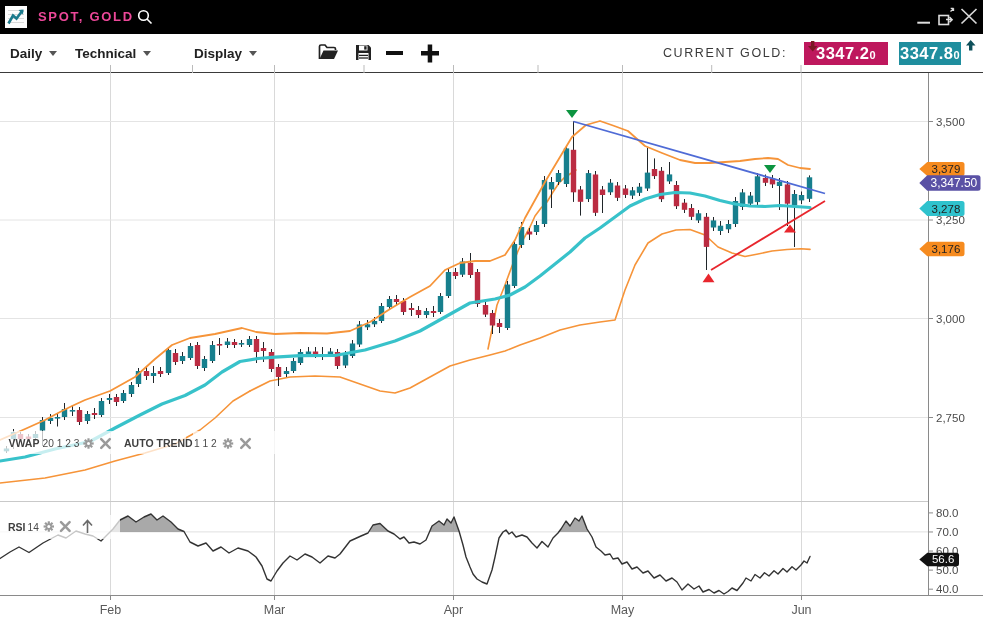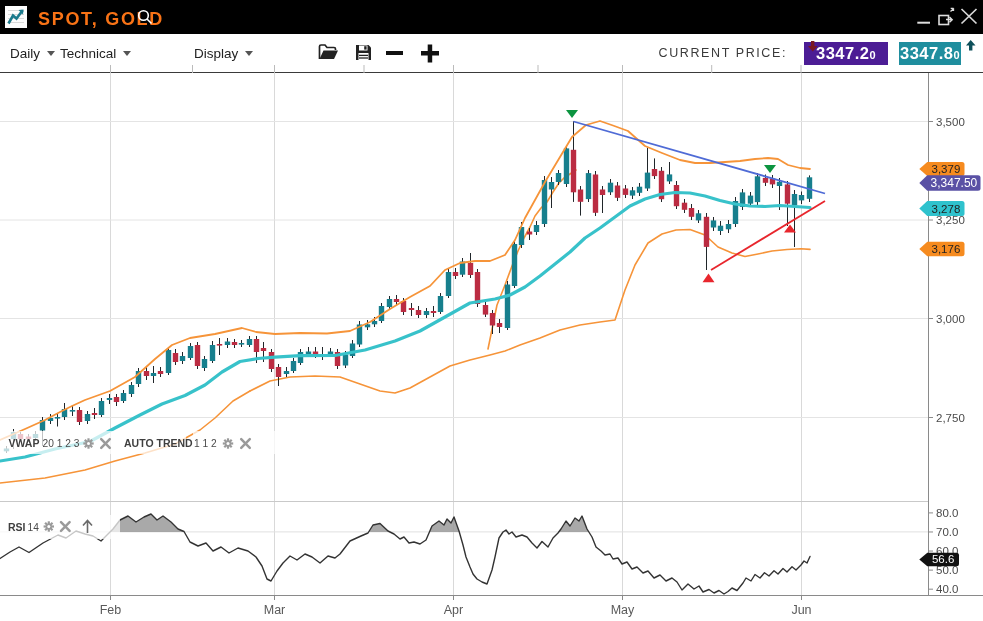--- a/index.html
+++ b/index.html
@@ -1,20 +1,20 @@
 <!DOCTYPE html>
 <html><head><meta charset="utf-8"><title>SPOT, GOLD</title>
 <style>
 html,body{margin:0;padding:0;width:983px;height:621px;overflow:hidden;background:#fff;
 font-family:"Liberation Sans",sans-serif;}
 #topbar{position:absolute;left:0;top:0;width:983px;height:34px;background:#000;}
 #toolbar{position:absolute;left:0;top:34px;width:983px;height:38px;background:#fff;border-bottom:1px solid #3a3a3a;}
-.menu{position:absolute;top:12px;font-size:13.5px;font-weight:normal;color:#222;}
+.menu{position:absolute;top:12px;font-size:13.5px;font-weight:bold;color:#222;}
 .tri{display:inline-block;width:0;height:0;border-left:4.5px solid transparent;border-right:4.5px solid transparent;border-top:5.5px solid #555;margin-left:7px;vertical-align:2px;}
-#title{position:absolute;left:38px;top:9px;color:#f97316;font-size:18px;font-weight:bold;letter-spacing:1.7px;}
+#title{position:absolute;left:38px;top:9px;color:#ec4899;font-size:13px;font-weight:bold;letter-spacing:1.7px;}
 #cprice{position:absolute;right:196px;top:12px;font-size:12.5px;color:#3a3a3a;letter-spacing:1.6px;}
 .pbox{position:absolute;top:8px;height:23px;color:#fff;font-weight:bold;font-size:16.5px;text-align:center;line-height:23px;letter-spacing:0.5px;}
 .pip{font-size:11px;}
 </style></head>
 <body>
 <div id="topbar">
  <svg width="22" height="22" style="position:absolute;left:5px;top:6px;">
   <rect x="0" y="0" width="22" height="22" fill="#fdfdfd"></rect>
   <line x1="3" y1="4.5" x2="19" y2="4.5" stroke="#d9d9d9" stroke-width="1"></line>
   <line x1="3" y1="8.5" x2="19" y2="8.5" stroke="#d9d9d9" stroke-width="1"></line>
@@ -32,42 +32,42 @@
   <line x1="12.3" y1="17.7" x2="25" y2="17.7" stroke="#dedede" stroke-width="2"></line>
   <rect x="34" y="10.5" width="9.5" height="9" fill="none" stroke="#dedede" stroke-width="1.6"></rect>
   <path d="M 41 14.5 L 47 14.5 M 44.5 12 L 47.2 14.7 L 44.5 17.2" stroke="#dedede" stroke-width="1.4" fill="none"></path>
   <path d="M 45.5 6.5 L 48.5 3.8 M 48.5 3.2 L 48.5 6 M 45.7 3.4 L 48.6 3.4" stroke="#dedede" stroke-width="1.3" fill="none"></path>
   <line x1="56.5" y1="4" x2="71.5" y2="18.5" stroke="#d8d8d8" stroke-width="1.7"></line>
   <line x1="56.5" y1="18.5" x2="71.5" y2="4" stroke="#d8d8d8" stroke-width="1.7"></line>
  </svg>
 </div>
 <div id="toolbar">
  <span class="menu" style="left:10px;">Daily<span class="tri"></span></span>
- <span class="menu" style="left:60px;">Technical<span class="tri"></span></span>
+ <span class="menu" style="left:75px;">Technical<span class="tri"></span></span>
  <span class="menu" style="left:170px;padding-left:24px;">Display<span class="tri"></span></span>
  <span class="menu" style="left:253px;margin-top:44px;">More<span class="tri"></span></span>
  <svg width="130" height="24" style="position:absolute;left:318px;top:9px;">
   <path d="M 1.5 16 L 1.5 3.5 Q 1.5 2 3 2 L 7 2 L 9 4.5 L 16 4.5 Q 17.5 4.5 17.5 6 L 17.5 7" fill="none" stroke="#222" stroke-width="1.7"></path>
   <path d="M 1.5 16 L 5.5 7.5 L 20 7.5 L 16 16 Z" fill="#222"></path>
   <g transform="translate(36,0)">
    <path d="M 2 2 L 14.5 2 L 17 4.5 L 17 17 L 2 17 Z" fill="#222"></path>
    <rect x="5" y="2.5" width="8.5" height="5" fill="#fff"></rect>
    <rect x="10.2" y="3.2" width="2.4" height="3.4" fill="#222"></rect>
    <rect x="4.5" y="10" width="10" height="7" fill="#fff"></rect>
    <line x1="5" y1="12.4" x2="14" y2="12.4" stroke="#222" stroke-width="1.3"></line>
    <line x1="5" y1="15" x2="14" y2="15" stroke="#222" stroke-width="1.3"></line>
   </g>
   <rect x="68" y="8" width="17" height="4" fill="#111"></rect>
   <g>
         <rect x="103" y="8" width="18" height="4.5" fill="#111"></rect>
         <rect x="109.7" y="1.5" width="4.5" height="18" fill="#111"></rect>
       </g>
  </svg>
- <span id="cprice">CURRENT PRICE:</span>
- <div class="pbox" style="left:804px;width:84px;background:#4c1d95;">3347.2<span class="pip">0</span></div>
+ <span id="cprice">CURRENT GOLD:</span>
+ <div class="pbox" style="left:804px;width:84px;background:#be185d;">3347.2<span class="pip">0</span></div>
  <div class="pbox" style="left:899px;width:62px;background:#1f8e9e;">3347.8<span class="pip">0</span></div>
  <svg width="12" height="11" style="position:absolute;left:807px;top:7px;">
       <path d="M 4 0 L 7.4 0 L 7.4 5 L 10.5 5 L 5.7 10.5 L 1 5 L 4 5 Z" fill="#7a1824"></path>
     </svg>
  <svg width="12" height="11" style="position:absolute;left:965px;top:6px;">
       <path d="M 4 10.5 L 7.4 10.5 L 7.4 5.5 L 10.5 5.5 L 5.7 0 L 1 5.5 L 4 5.5 Z" fill="#0d4f5a"></path>
     </svg>
  <svg width="983" height="8" style="position:absolute;left:0;top:31px;">
   <g stroke="#bbb" stroke-width="1">
    <line x1="110.5" y1="0" x2="110.5" y2="8"></line>

